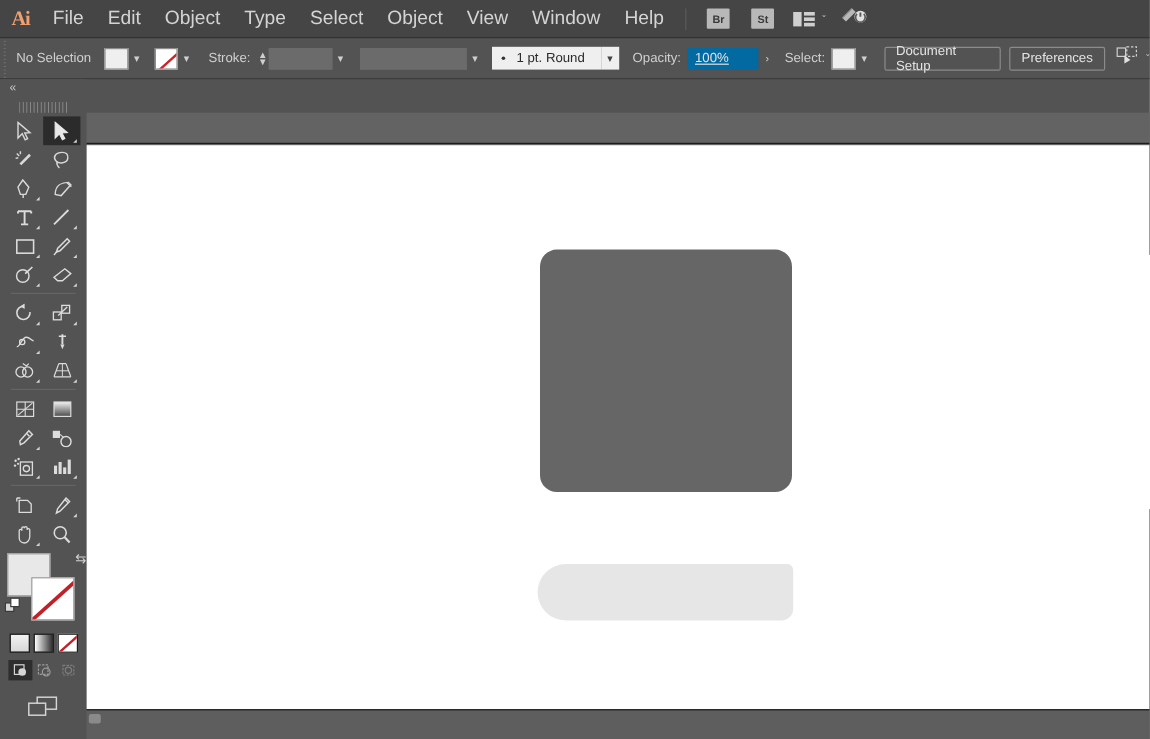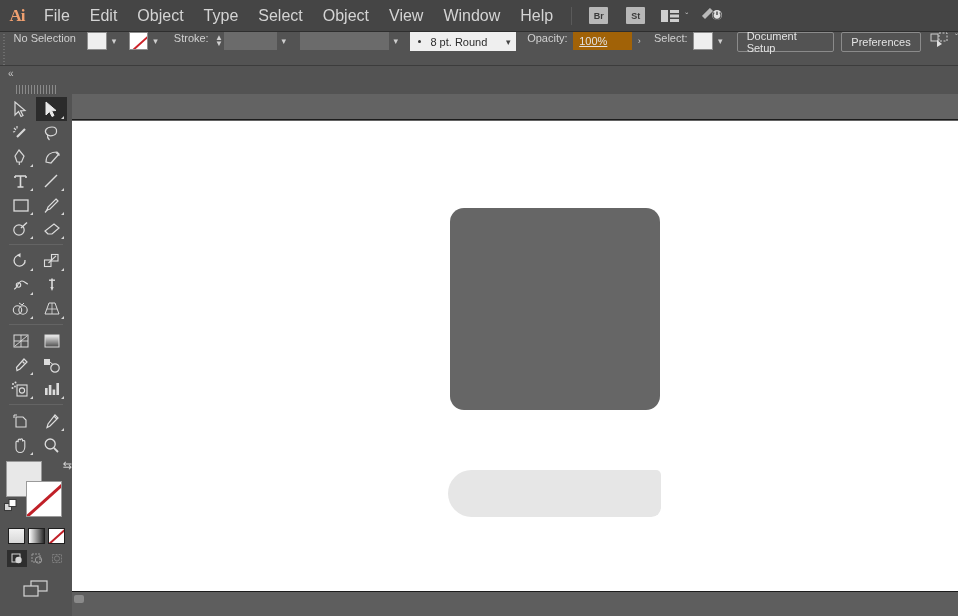--- a/index.html
+++ b/index.html
@@ -41,21 +41,21 @@
     border-radius: 1px; cursor: pointer;
   }
   .arrange-icon { margin-left: 6px; display:flex; cursor:pointer; }
   .chev { color: #c8c8c8; font-size: 9px; margin-left: 5px; cursor:pointer; }
   .ws-icon { margin-left: 12px; cursor: pointer; }
 
   
   .controlbar {
     position: absolute; left: 0; top: 32px; width: 958px; height: 34px;
     background: #535353;
-    display: flex; 
+    display: flex; align-items: center;
     border-bottom: 1px solid #3c3c3c;
   }
   .cb-grip {
     width: 8px; height: 34px;
     background: repeating-linear-gradient(to bottom, #6e6e6e 0 1px, transparent 1px 3px);
     background-size: 2px 3px; background-position: 3px 8px;
     background-repeat: repeat-y;
   }
   .cb-label { color: #d0d0d0; font-size: 11px; }
   .no-sel { margin-left: 6px; width: 78px; }
@@ -90,21 +90,21 @@
   .combo-white .dot {
     width: 3px; height: 3px; border-radius: 50%; background: #333;
     margin-right: 9px;
   }
   .dd-arrow-light {
     width: 16px; height: 19px; background: #efefef; color: #444;
     display: flex; align-items: center; justify-content: center;
     font-size: 9px; cursor: pointer;
   }
   .val-field {
-    height: 18px; background: #a16207; color: #e2e2e2; font-size: 11px;
+    height: 18px; background: #0369a1; color: #e2e2e2; font-size: 11px;
     display: flex; align-items: center; padding: 0 6px; min-width: 56px;
     cursor: text;
     text-decoration: underline;
   }
   .btn-outline {
     height: 20px; border: 1px solid #8b8b8b; color: #e4e4e4;
     font-size: 11px; display: flex; align-items: center; padding: 0 9px;
     border-radius: 2px; cursor: pointer; background: transparent;
   }
   .u { text-decoration-style: dotted; }
@@ -293,21 +293,21 @@
     <div class="field-flat" style="width:56px"></div>
     <div class="dd-arrow">▾</div>
 
     <div style="width:10px"></div>
     <div class="field-flat" style="width:94px"></div>
     <div class="dd-arrow">▾</div>
 
     <div style="width:8px"></div>
     <div class="combo-white" style="width:95px">
       <span class="dot"></span>
-      <span>8 pt. Round</span>
+      <span>1 pt. Round</span>
     </div>
     <div class="dd-arrow-light">▾</div>
 
     <div style="width:12px"></div>
     <div class="cb-label u">Opacity:</div>
     <div style="width:6px"></div>
     <div class="val-field" style="width:62px">100%</div>
     <div class="dd-arrow">›</div>
 
     <div style="width:8px"></div>

